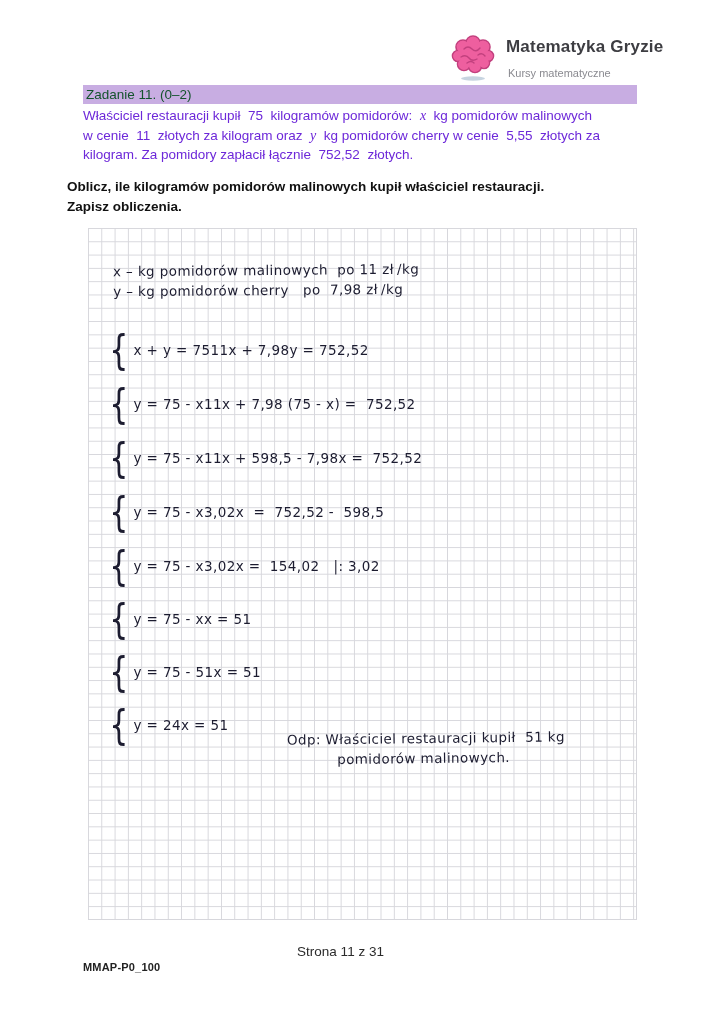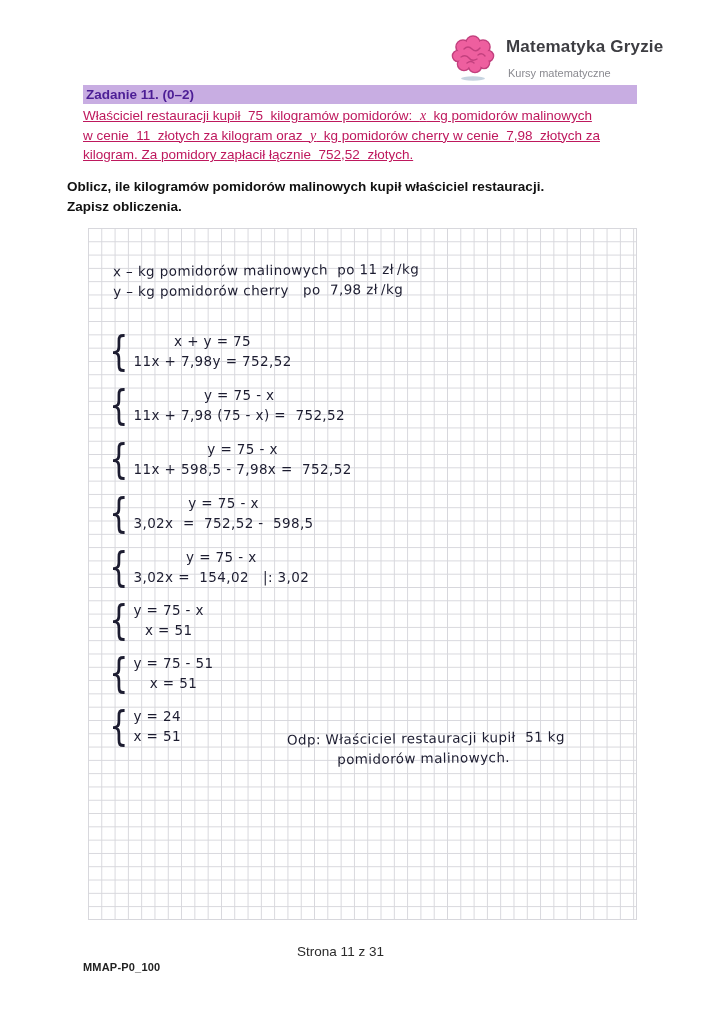--- a/index.html
+++ b/index.html
@@ -11,25 +11,25 @@
   .logo{position:absolute;left:450px;top:33px;width:195px;height:50px;display:flex;align-items:center;}
   .logo-icon{position:relative;width:48px;height:50px;flex:0 0 auto;}
   .logo-text{margin-left:8px;display:flex;flex-direction:column;}
   .logo-brand{font-size:17px;font-weight:bold;color:#3d3d42;letter-spacing:.2px;white-space:nowrap;}
   .logo-tagline{font-size:11px;color:#8a8a90;margin-top:10px;margin-left:2px;white-space:nowrap;}
   
   .task-bar{
     position:absolute;left:83px;top:85px;width:554px;height:19px;background:#c8ade2;
     display:flex;align-items:center;
   }
-  .task-bar span{font-size:13.5px;font-weight:bold;color:#4c1d95;padding-left:3px;}
+  .task-bar span{font-size:13.5px;font-weight:normal;color:#14532d;padding-left:3px;}
   
   .problem{
     position:absolute;left:83px;top:106px;width:560px;font-size:13.5px;line-height:19.5px;
-    color:#be185d;white-space:pre-wrap;text-decoration:underline;
+    color:#6d28d9;white-space:pre-wrap;
   }
   .mathvar{font-family:"Liberation Serif",serif;font-style:italic;font-size:14px;}
   .instruction{
     position:absolute;left:67px;top:177px;width:560px;font-size:13.5px;line-height:19.5px;
     font-weight:bold;color:#111;
   }
   
   .grid{
     position:absolute;left:88px;top:228px;width:548px;height:691px;
     background-image:
@@ -42,21 +42,21 @@
   .hw{
     font-family:"DejaVu Sans",sans-serif;color:#1c1c30;font-size:13.5px;line-height:20px;
     letter-spacing:.4px;white-space:pre;
   }
   .notes{position:absolute;left:25px;top:32px;transform:rotate(-.5deg);}
   .system{position:absolute;display:flex;align-items:center;}
   .brace{
     font-family:"DejaVu Sans",sans-serif;color:#1c1c30;font-size:40px;font-weight:normal;
     line-height:38px;transform:scaleX(.75);margin-right:2px;
   }
-  .sys-lines{display:flex;flex-direction:column;text-align:center;}
+  .sys-lines{display:flex;flex-direction:row;}
   .answer{position:absolute;left:199px;top:500px;transform:rotate(-.7deg);}
   .answer .ans2{margin-left:50px;}
   
   .page-num{position:absolute;left:0;top:944px;width:609px;text-align:center;font-size:13.5px;color:#2b2b2b;margin-left:36px;}
   .doc-code{position:absolute;left:83px;top:961px;font-size:11px;font-weight:bold;color:#222;letter-spacing:.2px;}
 </style>
 </head>
 <body>
 
 <div class="page">
@@ -102,21 +102,21 @@
     <div class="logo-text">
       <span class="logo-brand">Matematyka Gryzie</span>
       <span class="logo-tagline">Kursy matematyczne</span>
     </div>
   </div>
 
   <div class="task-bar">
     <span>Zadanie 11. (0–2)</span>
   </div>
 
-  <div class="problem"><span>Właściciel restauracji kupił  75  kilogramów pomidorów:  </span><span class="mathvar">x</span><span>  kg pomidorów malinowych</span><br><span>w cenie  11  złotych za kilogram oraz  </span><span class="mathvar">y</span><span>  kg pomidorów cherry w cenie  7,98  złotych za</span><br><span>kilogram. Za pomidory zapłacił łącznie  752,52  złotych.</span></div>
+  <div class="problem"><span>Właściciel restauracji kupił  75  kilogramów pomidorów:  </span><span class="mathvar">x</span><span>  kg pomidorów malinowych</span><br><span>w cenie  11  złotych za kilogram oraz  </span><span class="mathvar">y</span><span>  kg pomidorów cherry w cenie  5,55  złotych za</span><br><span>kilogram. Za pomidory zapłacił łącznie  752,52  złotych.</span></div>
 
   <div class="instruction">
     <div>Oblicz, ile kilogramów pomidorów malinowych kupił właściciel restauracji.</div>
     <div>Zapisz obliczenia.</div>
   </div>
 
   <div class="grid">
 
     <div class="notes">
       <div class="hw">x – kg pomidorów malinowych  po 11 zł /kg</div>

